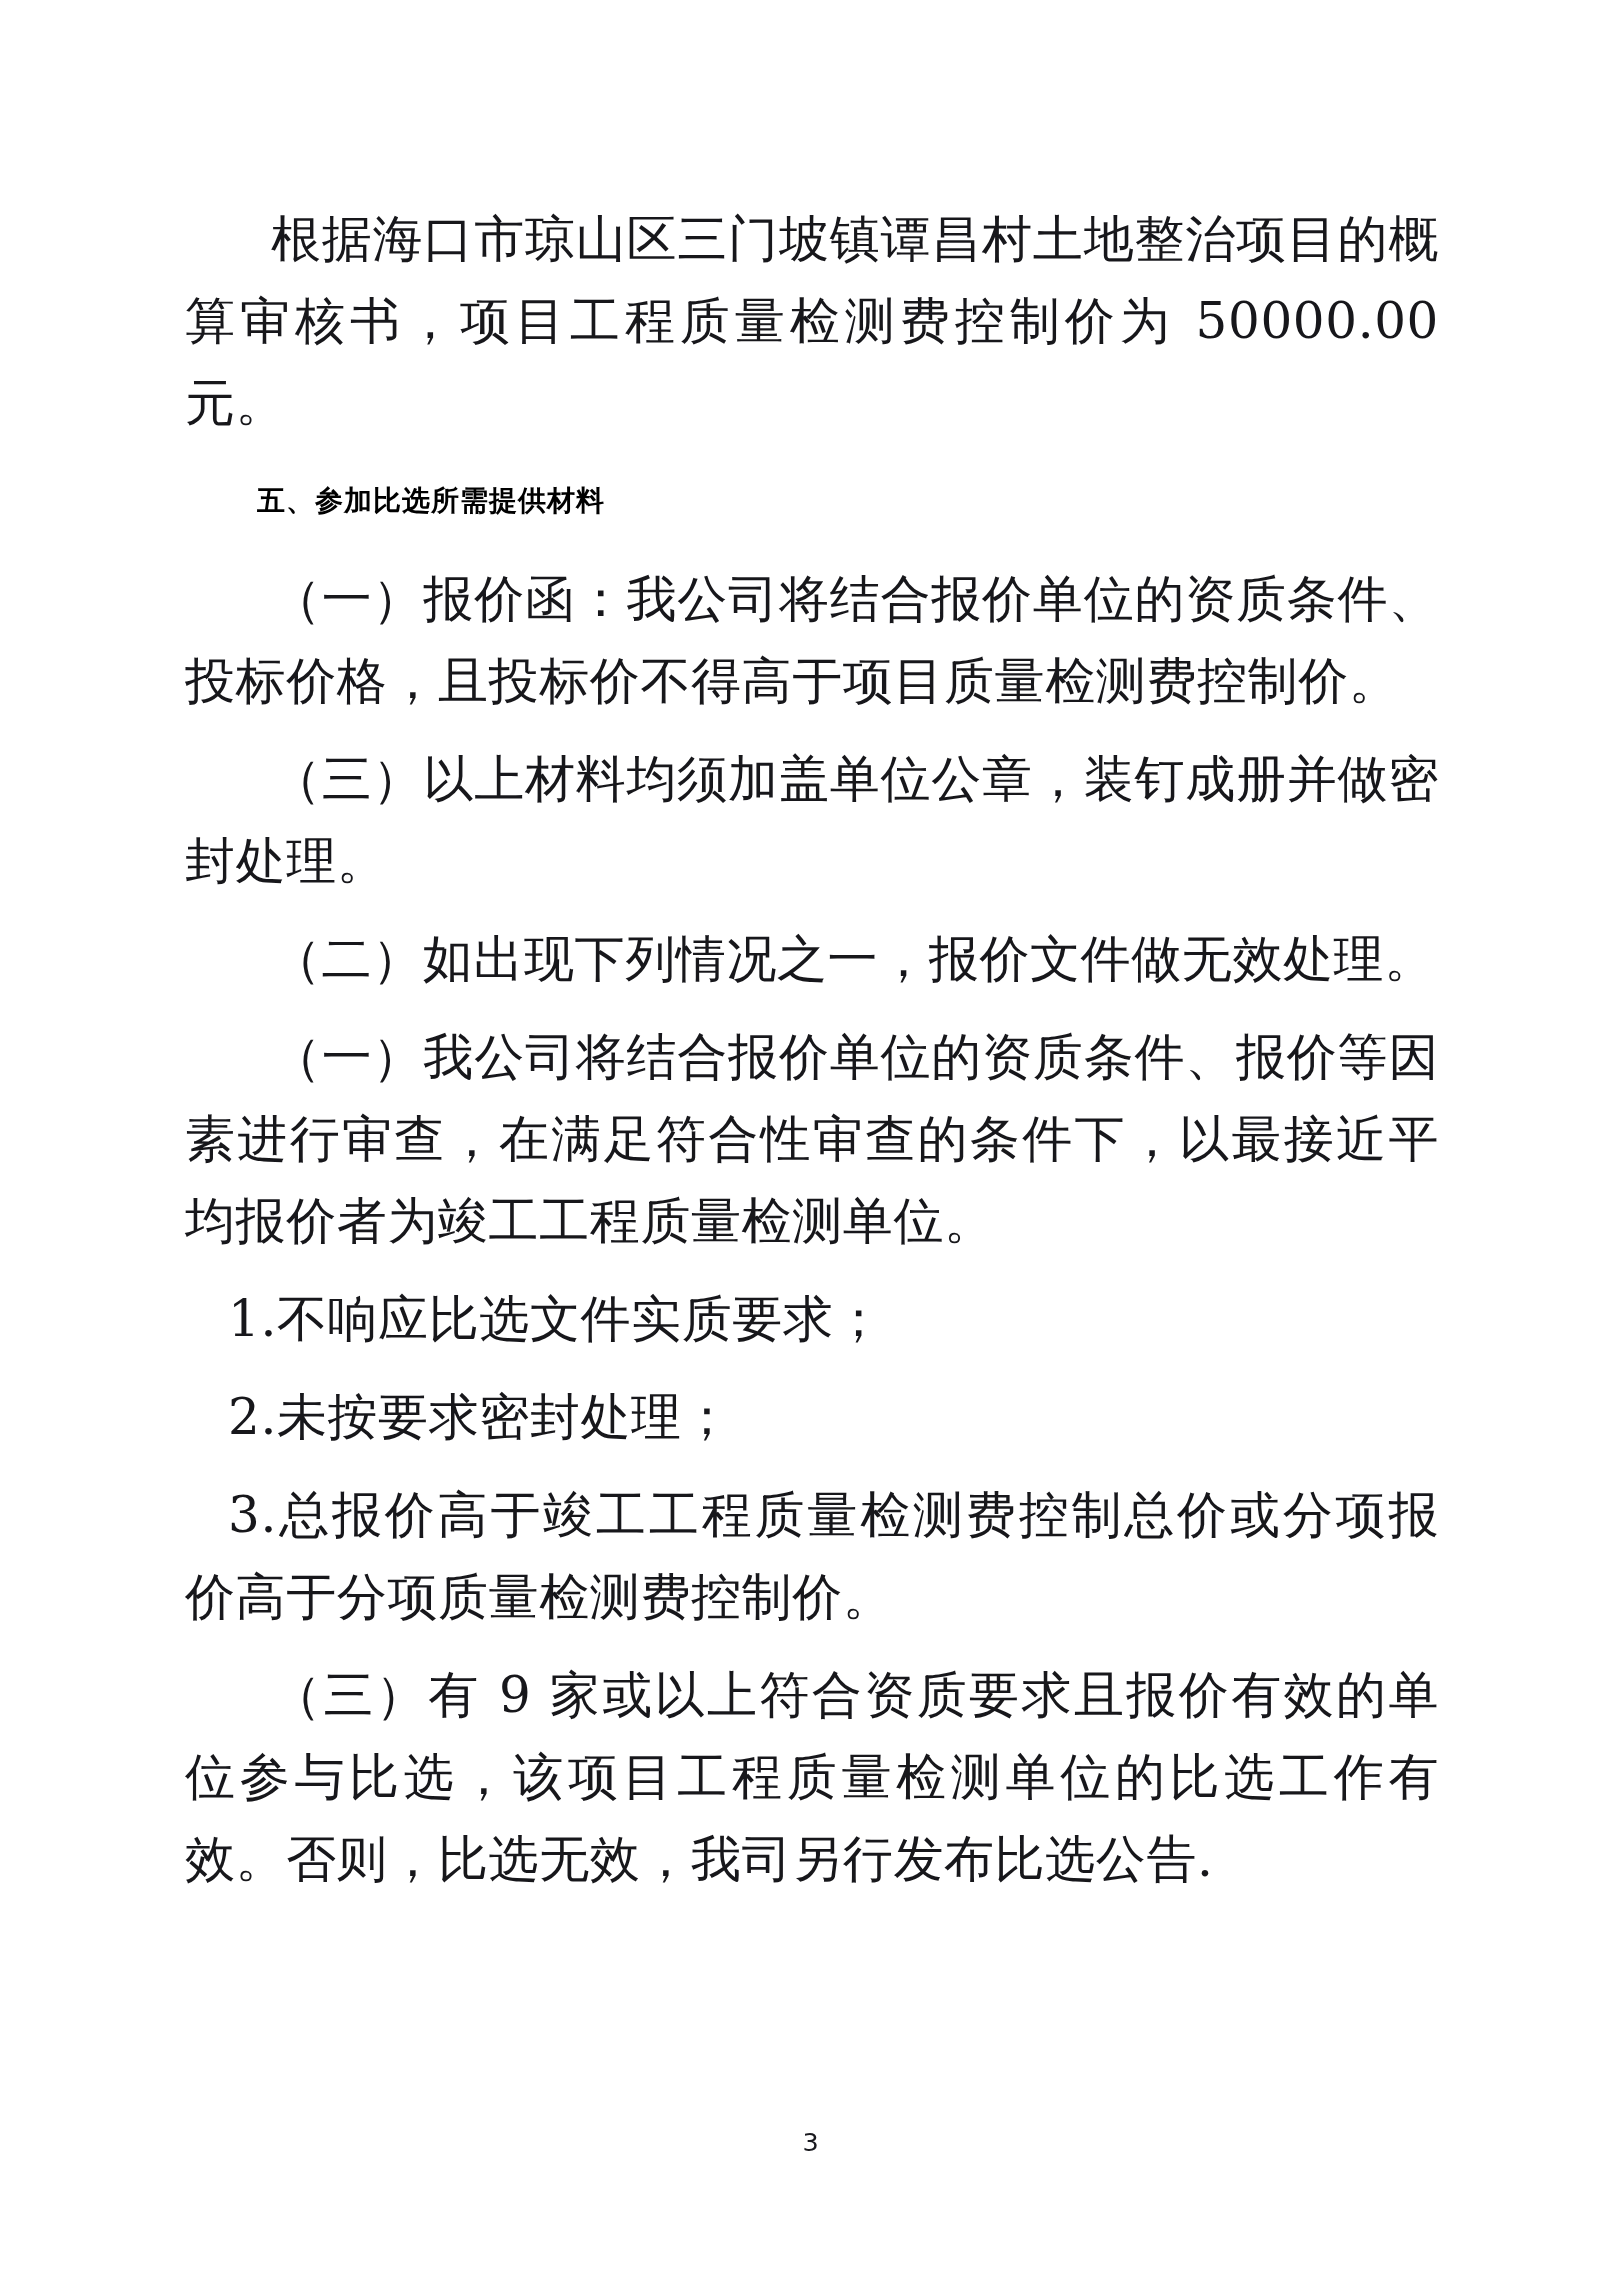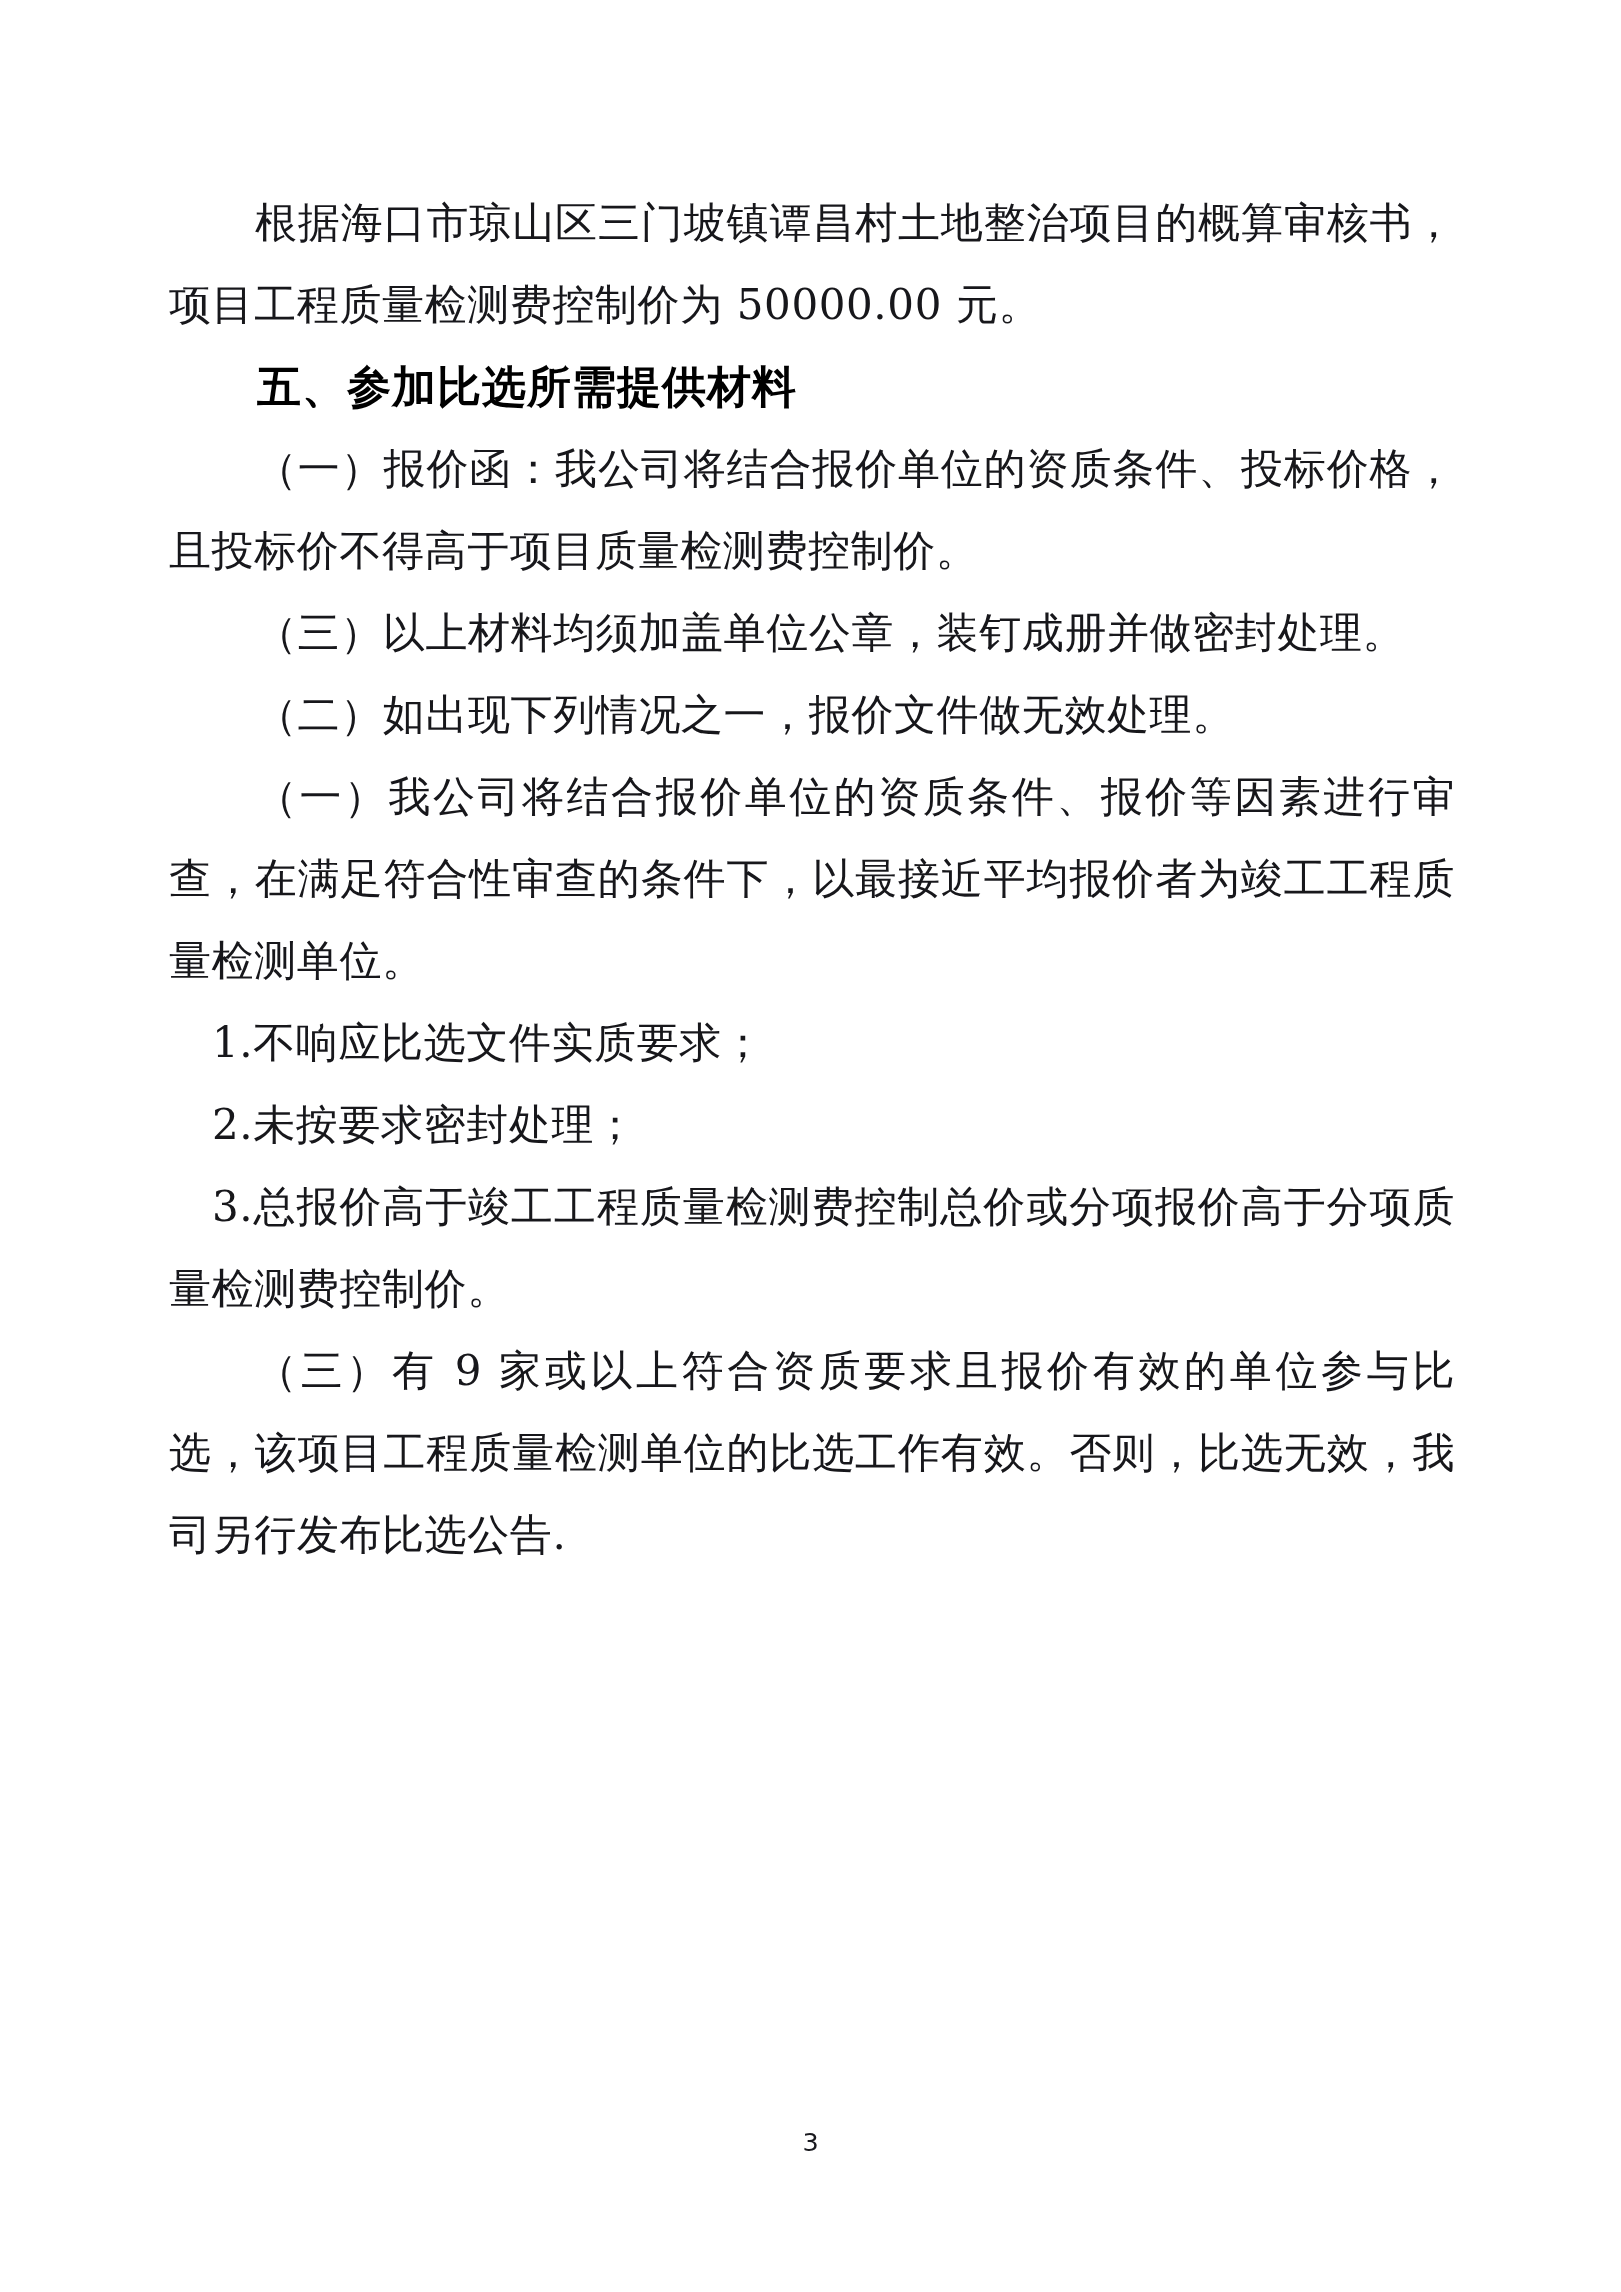--- a/index.html
+++ b/index.html
@@ -18,35 +18,35 @@
     overflow: hidden;
     box-sizing: border-box;
   }
   #content {
     position: absolute;
     left: 169px;
     top: 182px;
     width: 1286px;
   }
   .para {
-    font-size: 42px;
+    font-size: 50px;
     line-height: 82px;
     color: #17171b;
     text-align: justify;
     text-justify: inter-ideograph;
     letter-spacing: 0.6px;
-    margin: 0;
+    margin: 16px;
     font-weight: 400;
     -webkit-font-smoothing: antialiased;
   }
   .indent2 { text-indent: 86px; }
   .indent1 { text-indent: 43px; }
 
   .heading {
-    font-size: 44px;
+    font-size: 28px;
     line-height: 82px;
     color: #000000;
     font-weight: 700;
     text-indent: 88px;
     margin: 0;
     letter-spacing: 1px;
     font-family: "DejaVu Sans", "Liberation Sans", sans-serif;
   }
   #page-number {
     position: absolute;

